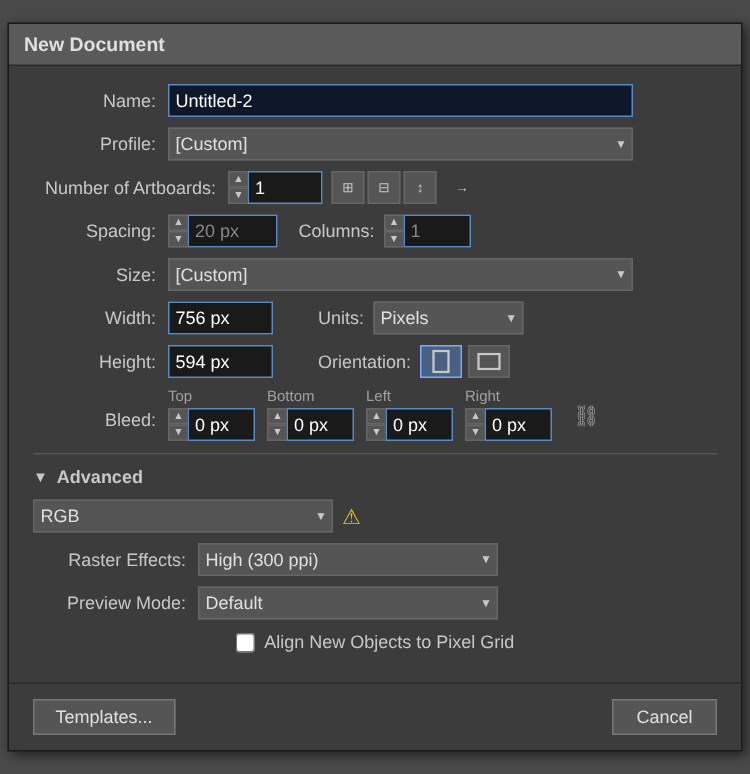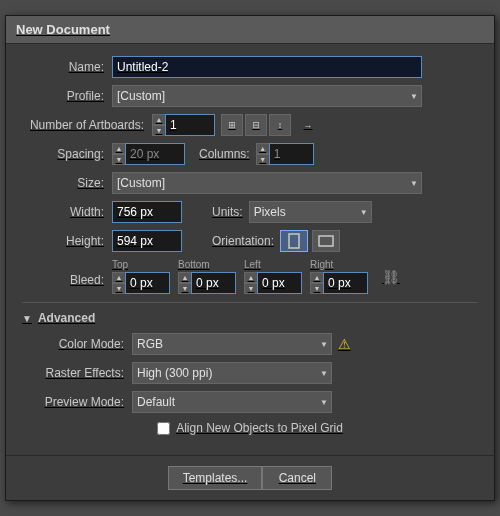--- a/index.html
+++ b/index.html
@@ -218,21 +218,21 @@
       align-items: center;
       justify-content: center;
       margin: 8px 0;
     }
     input[type="checkbox"] {
       margin-right: 6px;
     }
     .bottom-bar {
       display: flex;
       align-items: center;
-      justify-content: center;
+      justify-content: space-between;
       padding: 10px 16px;
       border-top: 1px solid #2a2a2a;
       background: #3c3c3c;
     }
     .btn {
       background: #555555;
       border: 1px solid #777777;
       color: #e0e0e0;
       padding: 4px 14px;
       font-size: 12px;
@@ -246,21 +246,20 @@
     .units-label {
       color: #c8c8c8;
       margin-right: 6px;
     }
     .columns-label {
       color: #c8c8c8;
       margin-right: 6px;
     }
     .dialog-wrap {
       position: relative;
-      text-decoration: underline;
     }
   </style>
 </head>
 <body>
 
 <div class="dialog-wrap dialog">
   <div class="title-bar">New Document</div>
   <div class="dialog-body">
 
     <div class="form-row">
@@ -323,21 +322,21 @@
         </select>
       </div>
     </div>
 
     <div class="form-row">
       <div class="form-label label-width">Width:</div>
       <input type="text" class="spinner-field field-md" value="756 px" style="">
       <div style="display:flex; align-items:center; margin-left:30px;">
         <div class="units-label">Units:</div>
         <div class="select-wrapper">
-          <select style="width:123px;">
+          <select style="width:100px;">
             <option>Pixels</option>
           </select>
         </div>
       </div>
     </div>
 
     <div class="form-row">
       <div class="form-label label-height">Height:</div>
       <input type="text" class="spinner-field field-md" value="594 px" style="">
       <div style="display:flex; align-items:center; margin-left:30px;justify-content:flex-end;">
@@ -405,21 +404,20 @@
     </div>
 
     <hr class="section-divider">
 
     <div class="advanced-header">
       <span class="arrow-icon">▼</span>
       <span>Advanced</span>
     </div>
 
     <div class="form-row">
-      <div class="form-label label-colormode">Color Mode:</div>
       <div class="select-wrapper" style="width:200px;">
         <select style="width:200px;">
           <option>RGB</option>
           <option>CMYK</option>
         </select>
       </div>
       <span class="warning-icon">⚠</span>
     </div>
 
     <div class="form-row">

